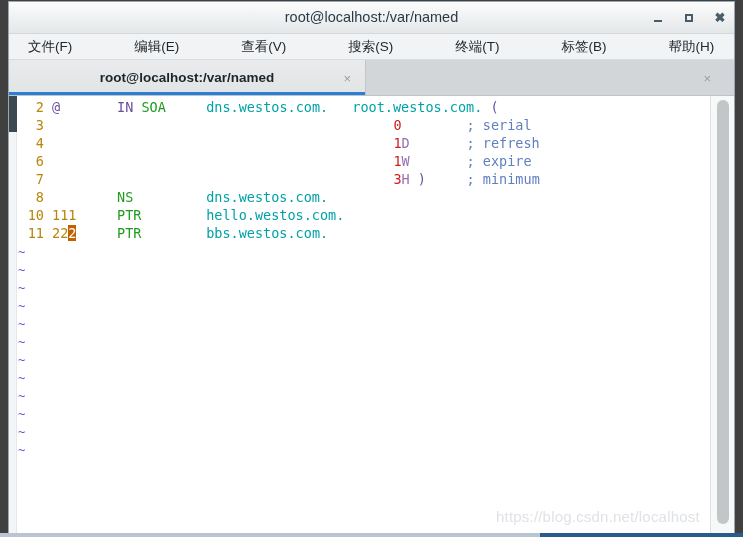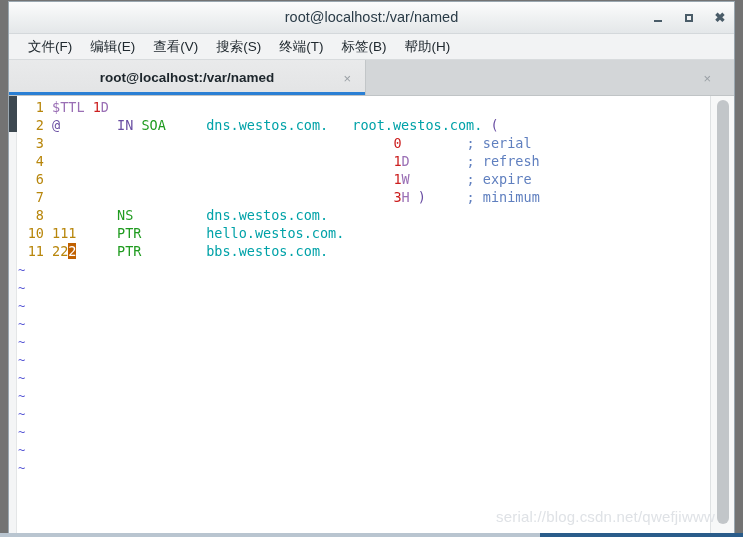--- a/index.html
+++ b/index.html
@@ -6,21 +6,21 @@
     margin: 0;
     padding: 0;
     background: #ffffff;
     font-family: "Liberation Sans", sans-serif;
   }
   #screen {
     position: relative;
     width: 743px;
     height: 537px;
     overflow: hidden;
-    background: #737373;
+    background: #404040;
   }
 
   
   .window {
     position: absolute;
     left: 8px;
     top: 1px;
     width: 727px;
     height: 533px;
     background: #ffffff;
@@ -84,20 +84,21 @@
 
   
   .menubar {
     height: 26px;
     background: #f2f3f4;
     border-bottom: 1px solid #d8dbdd;
     display: flex;
     align-items: center;
     padding-left: 10px;
     box-sizing: border-box;
+    gap: 44px;
   }
   .menu-item {
     font-size: 13.5px;
     color: #20292f;
     padding: 0 9px;
     line-height: 25px;
     cursor: default;
     font-family: "Liberation Sans", sans-serif;
   }
 
@@ -301,21 +302,20 @@
     </div>
 
     <div class="term">
       <div class="term-scroll-left">
         <div class="term-scroll-left-thumb"></div>
       </div>
       <div class="term-scroll-right">
         <div class="term-scroll-right-thumb"></div>
       </div>
       <div class="term-inner" id="editor-lines">
-          <div class="code-line"><span class="lnum">1</span><span class="c-purple">$TTL</span><span class="c-plain"> </span><span class="c-red">1</span><span class="c-purple">D</span></div>
           <div class="code-line"><span class="lnum">2</span><span class="c-dark">@</span><span class="c-plain">       </span><span class="c-dark">IN</span><span class="c-plain"> </span><span class="c-green">SOA</span><span class="c-plain">   </span><span class="c-cyan">dns.westos.com.</span><span class="c-plain"> </span><span class="c-cyan">root.westos.com.</span><span class="c-plain"> </span><span class="c-dark">(</span></div>
           <div class="code-line"><span class="lnum">3</span><span class="c-plain">                                          </span><span class="c-red">0</span><span class="c-plain">        </span><span class="c-blue">;</span><span class="c-plain"> </span><span class="c-blue">serial</span></div>
           <div class="code-line"><span class="lnum">4</span><span class="c-plain">                                          </span><span class="c-red">1</span><span class="c-purple">D</span><span class="c-plain">       </span><span class="c-blue">;</span><span class="c-plain"> </span><span class="c-blue">refresh</span></div>
           <div class="code-line"><span class="lnum">6</span><span class="c-plain">                                          </span><span class="c-red">1</span><span class="c-purple">W</span><span class="c-plain">       </span><span class="c-blue">;</span><span class="c-plain"> </span><span class="c-blue">expire</span></div>
           <div class="code-line"><span class="lnum">7</span><span class="c-plain">                                          </span><span class="c-red">3</span><span class="c-purple">H</span><span class="c-plain"> </span><span class="c-dark">)</span><span class="c-plain">     </span><span class="c-blue">;</span><span class="c-plain"> </span><span class="c-blue">minimum</span></div>
           <div class="code-line"><span class="lnum">8</span><span class="c-plain">        </span><span class="c-green">NS</span><span class="c-plain">       </span><span class="c-cyan">dns.westos.com.</span></div>
           <div class="code-line"><span class="lnum">10</span><span class="c-brown">111</span><span class="c-plain">     </span><span class="c-green">PTR</span><span class="c-plain">      </span><span class="c-cyan">hello.westos.com.</span></div>
           <div class="code-line"><span class="lnum">11</span><span class="c-brown">22</span><span class="cursor">2</span><span class="c-plain">     </span><span class="c-green">PTR</span><span class="c-plain">      </span><span class="c-cyan">bbs.westos.com.</span></div>
           <div class="code-line"><span class="tilde">~</span></div>
           <div class="code-line"><span class="tilde">~</span></div>
@@ -327,18 +327,18 @@
           <div class="code-line"><span class="tilde">~</span></div>
           <div class="code-line"><span class="tilde">~</span></div>
           <div class="code-line"><span class="tilde">~</span></div>
           <div class="code-line"><span class="tilde">~</span></div>
           <div class="code-line"><span class="tilde">~</span></div>
         </div>
     </div>
 
   </div>
 
-  <div class="watermark">serial://blog.csdn.net/qwefjiwww</div>
+  <div class="watermark">https://blog.csdn.net/localhost</div>
 
   <div class="desk-bottom"></div>
   <div class="desk-bottom-accent"></div>
 
 </div>
 
 </body></html>

